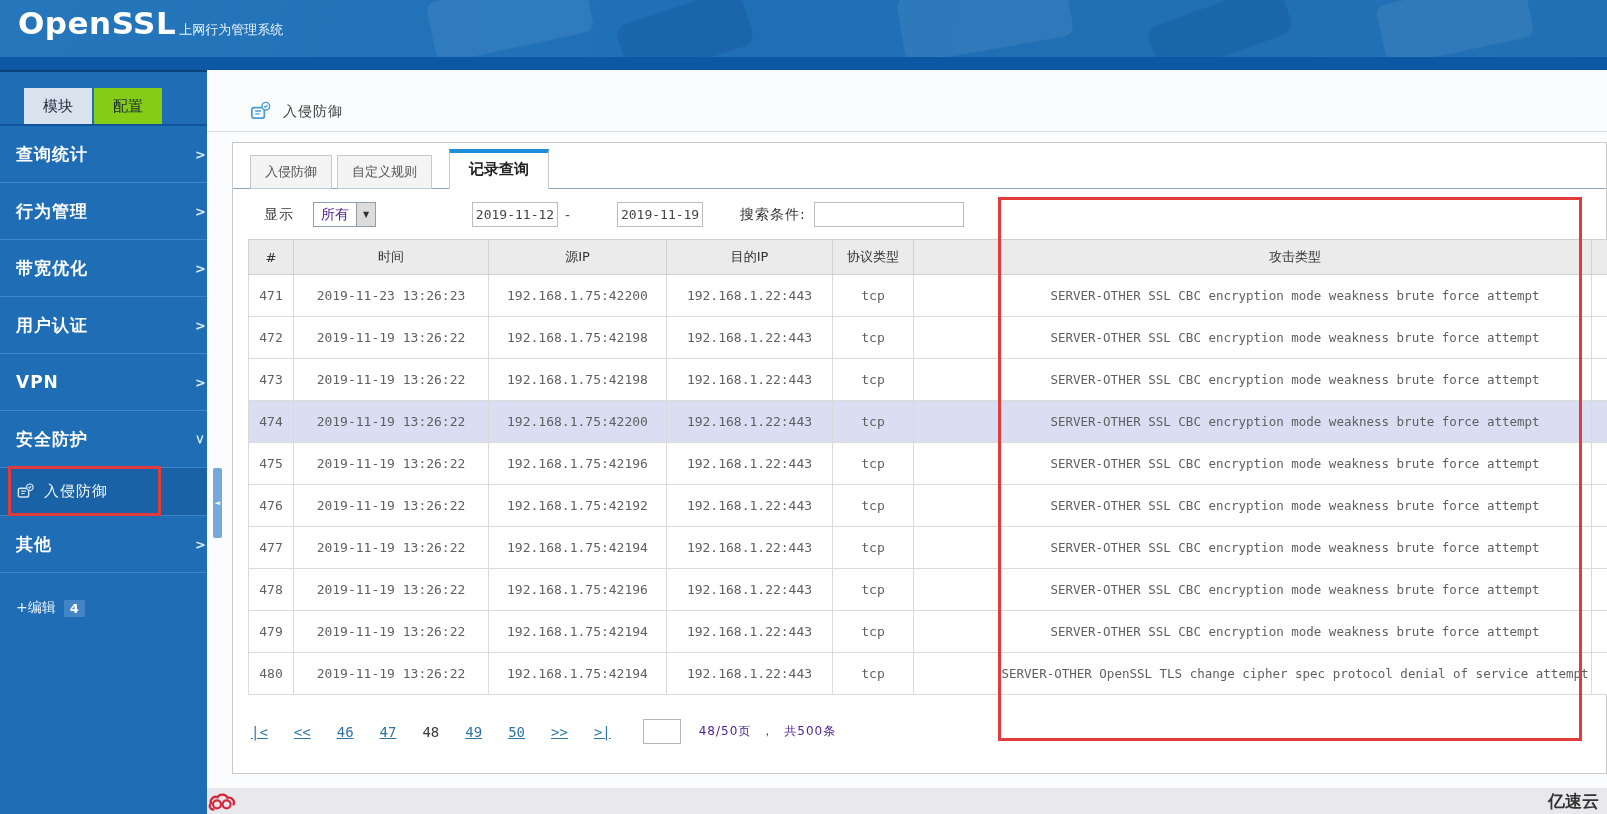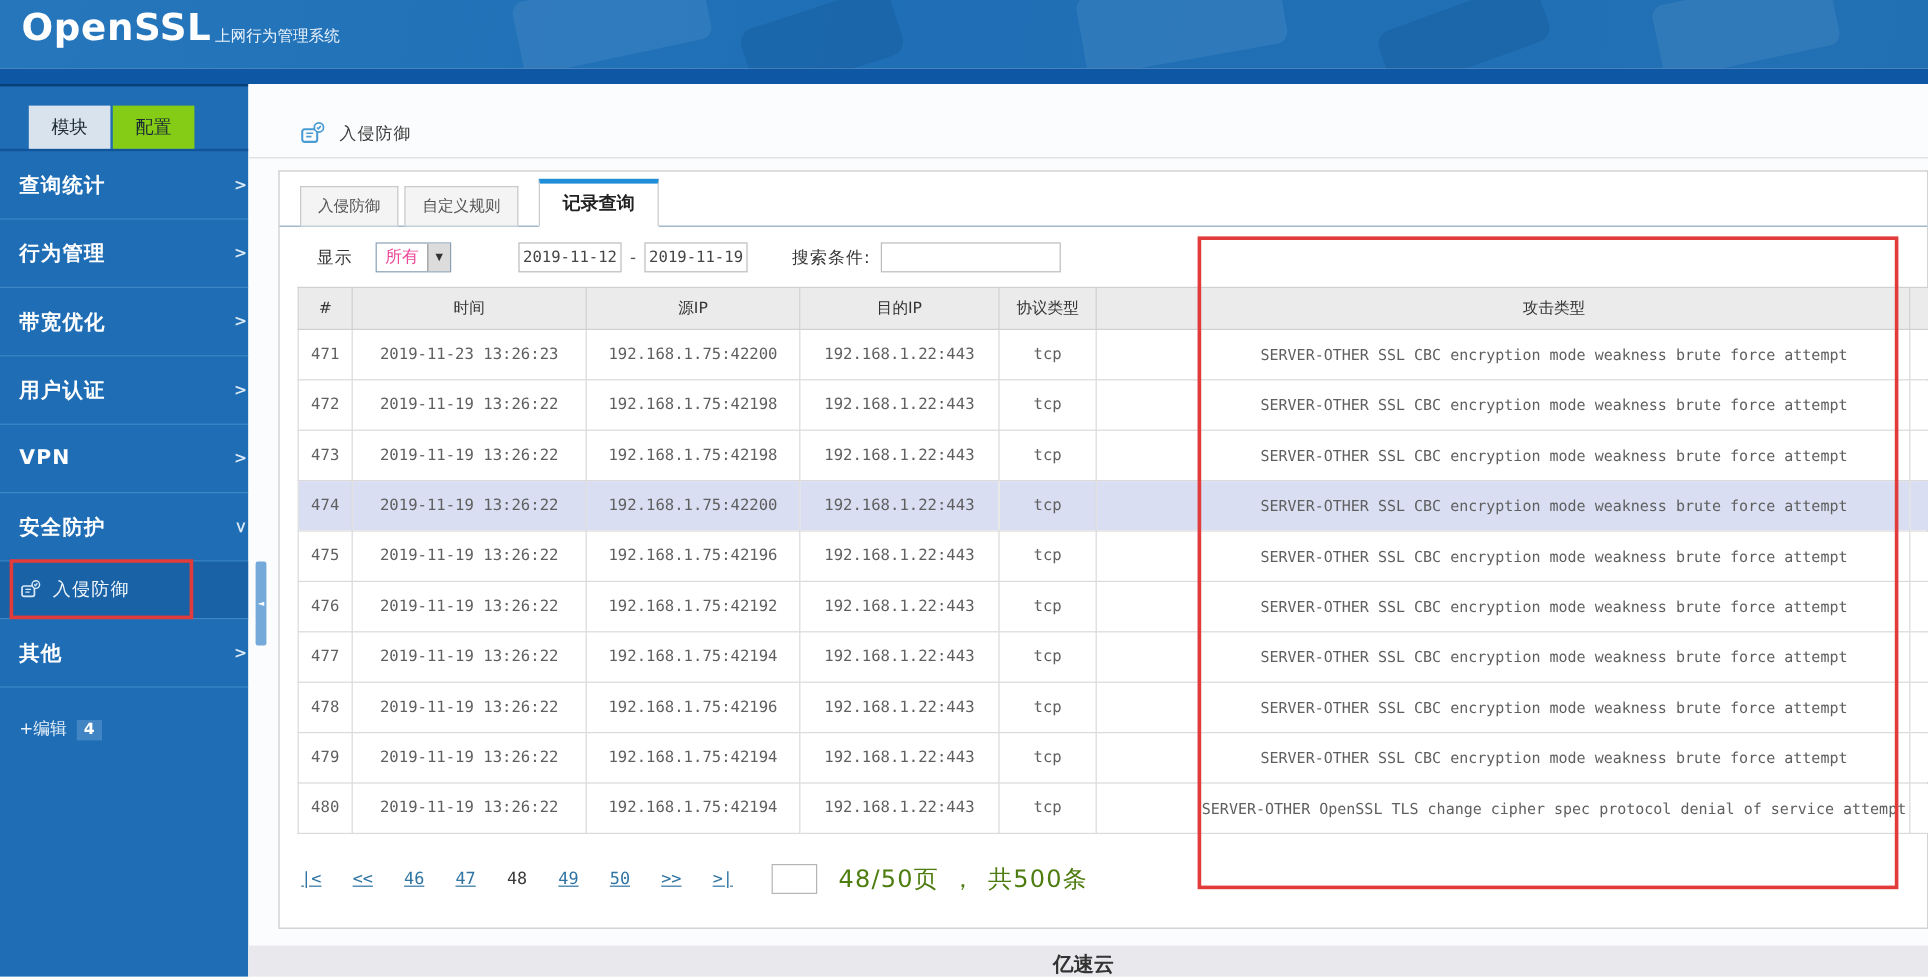--- a/index.html
+++ b/index.html
@@ -60,26 +60,26 @@
     border:1px solid #c9c9c9; margin-right:5px; margin-bottom:-1px;
     border-bottom:1px solid #b9ccd8; cursor:pointer; white-space:nowrap; }
   .ctab.active { background:#fff; border-top:4px solid #1e8ed8; font-size:15px;
     font-weight:bold; color:#222; padding:7px 19px 9px; border-bottom:1px solid #fff; z-index:2;margin-left:12px; }
 
   
   #filterbar { display:flex; align-items:center; padding:13px 0 12px 31px; font-size:14px; color:#333; }
   #display-label { margin-right:19px; letter-spacing:1px; }
   #display-dd { display:inline-flex; border:1px solid #8aa0b5; height:25px; background:#fff;
     margin-right:56px; cursor:pointer; }
-  #dd-text { width:42px; padding-left:7px; font-size:14px; line-height:23px; color:#ec4899; }
+  #dd-text { width:42px; padding-left:7px; font-size:14px; line-height:23px; color:#4c1d95; }
   #dd-btn { width:19px; background:#dcdcdc; border-left:1px solid #9a9a9a; text-align:center;
     font-size:8px; line-height:23px; color:#333; }
   .date-box { width:86px; height:25px; border:1px solid #bcbcbc; text-align:center;
     font-family:"DejaVu Sans Mono", monospace; font-size:13px; color:#444; line-height:23px;
-    background:#fff; cursor:text; }
+    background:#fff; cursor:text;margin-left:40px; }
   #date-sep { margin:0 7px; color:#555; }
   #search-label { margin-left:37px; margin-right:8px; letter-spacing:1px; }
   #search-input { width:150px; height:25px; border:1px solid #bcbcbc; font-size:13px;
     padding:0 5px; outline:none; }
 
   
   #log-table { margin-left:15px; width:1360px; border-collapse:collapse; table-layout:fixed; }
   #log-table th { height:35px; background:#ebebeb; font-weight:normal; font-size:13px;
     color:#333; border:1px solid #d0d0d0; }
   #log-table td { height:42px; text-align:center; font-family:"DejaVu Sans Mono", monospace;
@@ -87,30 +87,30 @@
     white-space:nowrap; overflow:hidden; }
   #log-table td.attack { font-size:12.5px; }
   #log-table tr.hl td { background:#d9def3; }
 
   
   #pager { margin:24px 0 0 18px; display:flex; align-items:center; }
   .pg-item { margin-right:26px; font-family:"DejaVu Sans Mono", monospace; font-size:14px; }
   .pg-item.link { color:#2f74a3; text-decoration:underline; cursor:pointer; }
   .pg-item.current { color:#3a3a3a; }
   #pg-jump { width:38px; height:25px; border:1px solid #b5b5b5; margin:0 18px 0 6px; outline:none; }
-  .pg-info { color:#4d7c0f; font-size:20px; letter-spacing:1px; margin-right:10px; }
+  .pg-info { color:#4c1d95; font-size:12px; letter-spacing:1px; margin-right:10px; }
 
   
   #red-rect-table { position:absolute; left:998px; top:197px; width:584px; height:544px;
     border:3px solid #e13b3b; pointer-events:none; z-index:10; }
 
   
   #footer { position:absolute; left:207px; top:788px; width:1400px; height:26px;
-    background:#e9e9ed; display:flex; justify-content:center; align-items:center;
-    padding-right:8px; gap:5px;flex-direction:column; }
+    background:#e9e9ed; display:flex; justify-content:space-between; align-items:center;
+    padding-right:8px; gap:5px; }
   #footer-brand { font-size:17px; font-weight:bold; color:#333; }
 </style>
 </head>
 <body>
 
 <div id="header">
   <div class="key" style="left:430px;top:-14px;width:160px;height:62px;transform:rotate(-12deg);"></div>
   <div class="keydark" style="left:620px;top:6px;width:130px;height:58px;transform:rotate(-18deg);"></div>
   <div class="key" style="left:900px;top:-16px;width:170px;height:66px;transform:rotate(-10deg);"></div>
   <div class="keydark" style="left:1150px;top:4px;width:140px;height:52px;transform:rotate(-20deg);"></div>

